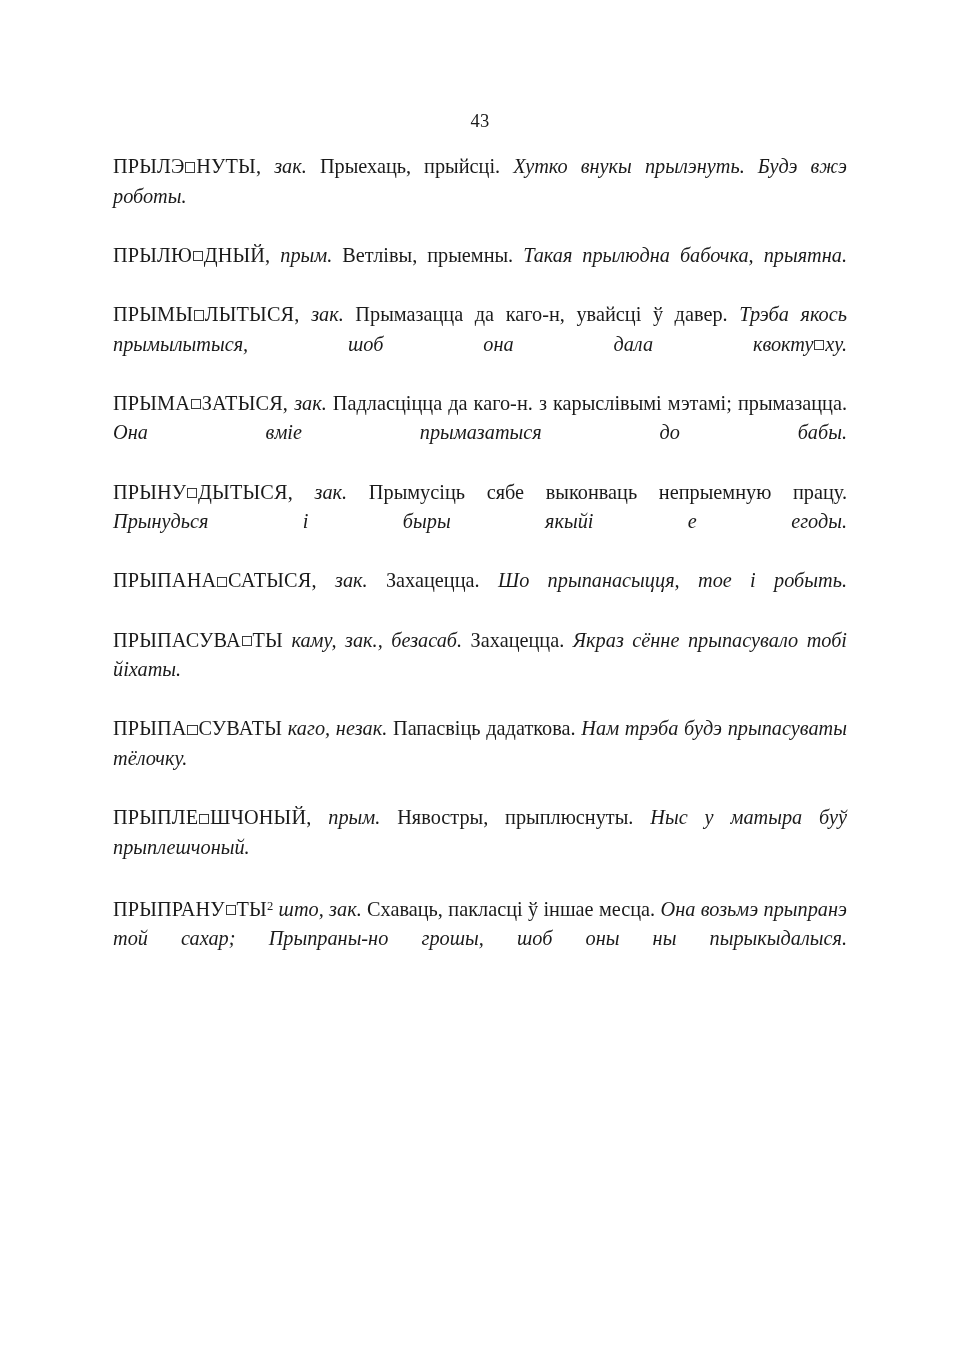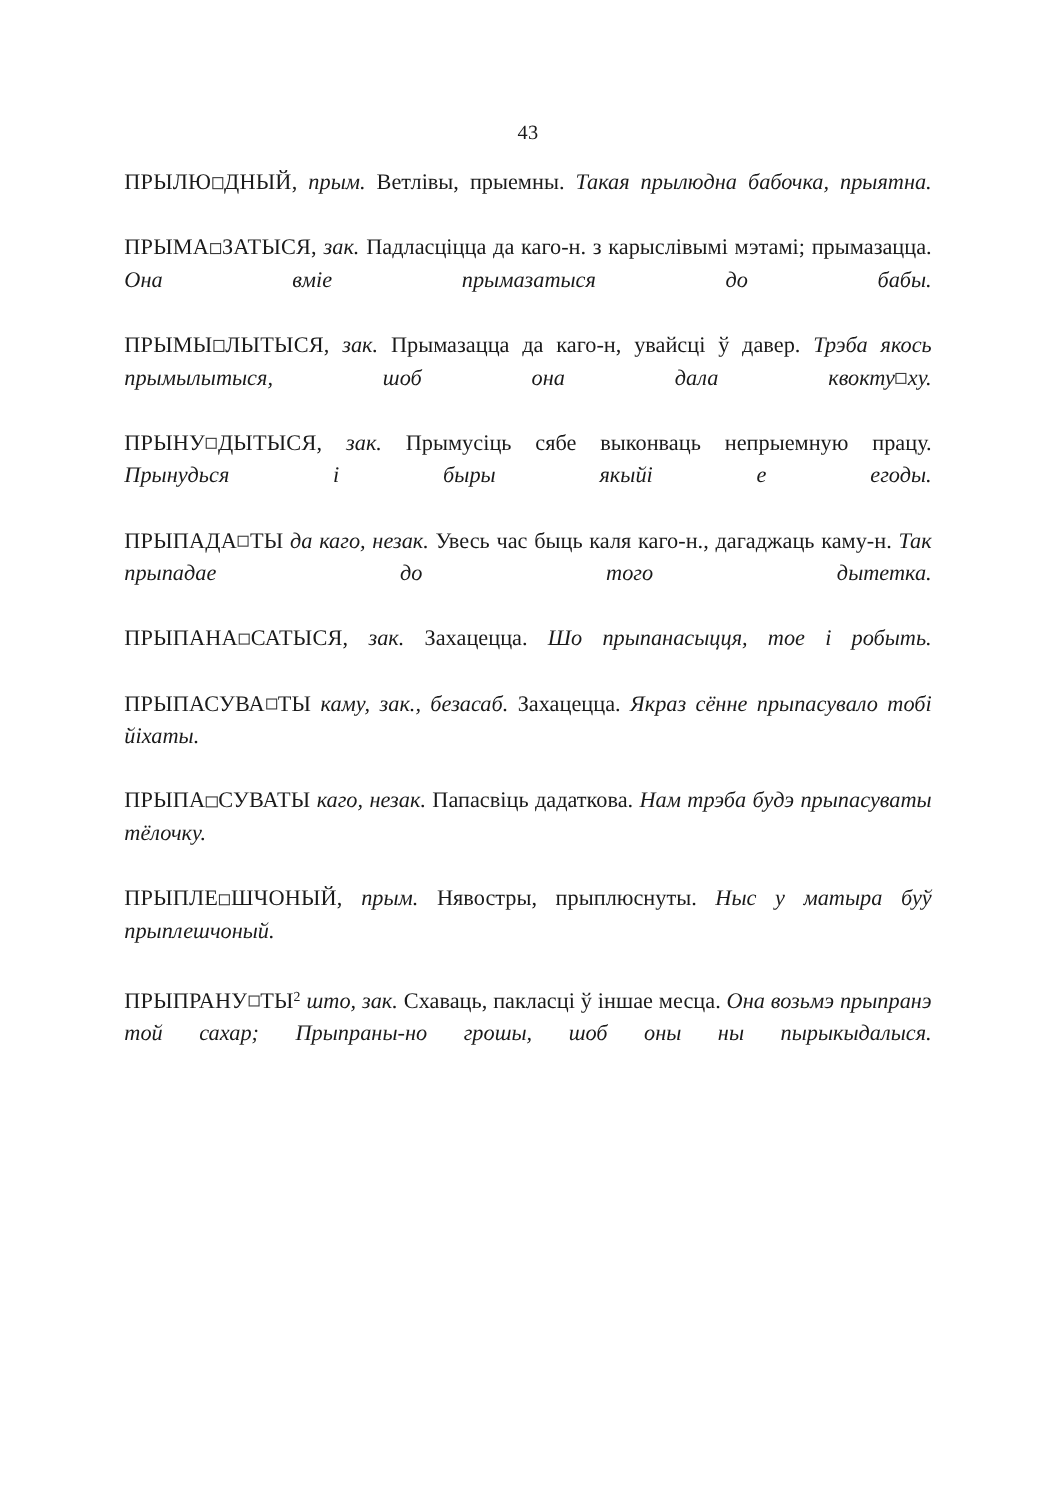--- a/index.html
+++ b/index.html
@@ -87,25 +87,25 @@
   }
 </style>
 </head>
 <body>
 
 <div class="page">
 
   <div class="page-number">43</div>
 
   <div class="column" id="entries-column">
+      <p class="entry"><span class="hw">ПРЫЛЭ<span class="box"></span>НУТЫ,</span><span class="gram"> зак.</span><span class="def"> Прыехаць, прыйсці.</span><span class="ex"> Хутко внукы прылэнуть. Будэ вжэ роботы.</span></p>
       <p class="entry"><span class="hw">ПРЫЛЮ<span class="box"></span>ДНЫЙ,</span><span class="gram"> прым.</span><span class="def"> Ветлівы, прыемны.</span><span class="ex"> Такая прылюдна бабочка, прыятна.</span></p>
+      <p class="entry"><span class="hw">ПРЫМЫ<span class="box"></span>ЛЫТЫСЯ,</span><span class="gram"> зак.</span><span class="def"> Прымазацца да каго-н, увайсці ў давер.</span><span class="ex"> Трэба якось прымылытыся, шоб она дала квокту<span class="box"></span>ху.</span></p>
       <p class="entry"><span class="hw">ПРЫМА<span class="box"></span>ЗАТЫСЯ,</span><span class="gram"> зак.</span><span class="def"> Падласціцца да каго-н. з карыслівымі мэтамі; прымазацца.</span><span class="ex"> Она вміе прымазатыся до бабы.</span></p>
-      <p class="entry"><span class="hw">ПРЫМЫ<span class="box"></span>ЛЫТЫСЯ,</span><span class="gram"> зак.</span><span class="def"> Прымазацца да каго-н, увайсці ў давер.</span><span class="ex"> Трэба якось прымылытыся, шоб она дала квокту<span class="box"></span>ху.</span></p>
       <p class="entry"><span class="hw">ПРЫНУ<span class="box"></span>ДЫТЫСЯ,</span><span class="gram"> зак.</span><span class="def"> Прымусіць сябе выконваць непрыемную працу.</span><span class="ex"> Прынудься і быры якыйі е егоды.</span></p>
-      <p class="entry"><span class="hw">ПРЫПАДА<span class="box"></span>ТЫ</span><span class="gram"> да каго, незак.</span><span class="def">  Увесь час быць  каля каго-н.,  дагаджаць каму-н.</span><span class="ex"> Так прыпадае до того дытетка.</span></p>
       <p class="entry"><span class="hw">ПРЫПАНА<span class="box"></span>САТЫСЯ,</span><span class="gram"> зак.</span><span class="def"> Захацецца.</span><span class="ex"> Шо прыпанасыцця, тое і робыть.</span></p>
       <p class="entry"><span class="hw">ПРЫПАСУВА<span class="box"></span>ТЫ</span><span class="gram">  каму,   зак.,   безасаб.</span><span class="def"> Захацецца.</span><span class="ex"> Якраз сённе прыпасувало тобі йіхаты.</span></p>
       <p class="entry"><span class="hw">ПРЫПА<span class="box"></span>СУВАТЫ</span><span class="gram"> каго,  незак.</span><span class="def"> Папасвіць дадаткова.</span><span class="ex"> Нам трэба будэ прыпасуваты тёлочку.</span></p>
       <p class="entry"><span class="hw">ПРЫПЛЕ<span class="box"></span>ШЧОНЫЙ,</span><span class="gram"> прым.</span><span class="def"> Нявостры, прыплюснуты.</span><span class="ex"> Ныс у матыра буў прыплешчоный.</span></p>
       <p class="entry"><span class="hw">ПРЫПРАНУ<span class="box"></span>ТЫ</span><span class="sup">2</span><span class="gram"> што, зак.</span><span class="def"> Схаваць, пакласці ў іншае месца.</span><span class="ex"> Она возьмэ прыпранэ той сахар; Прыпраны-но грошы, шоб оны ны пырыкыдалыся.</span></p>
     </div>
 
 </div>
 
 </body></html>

